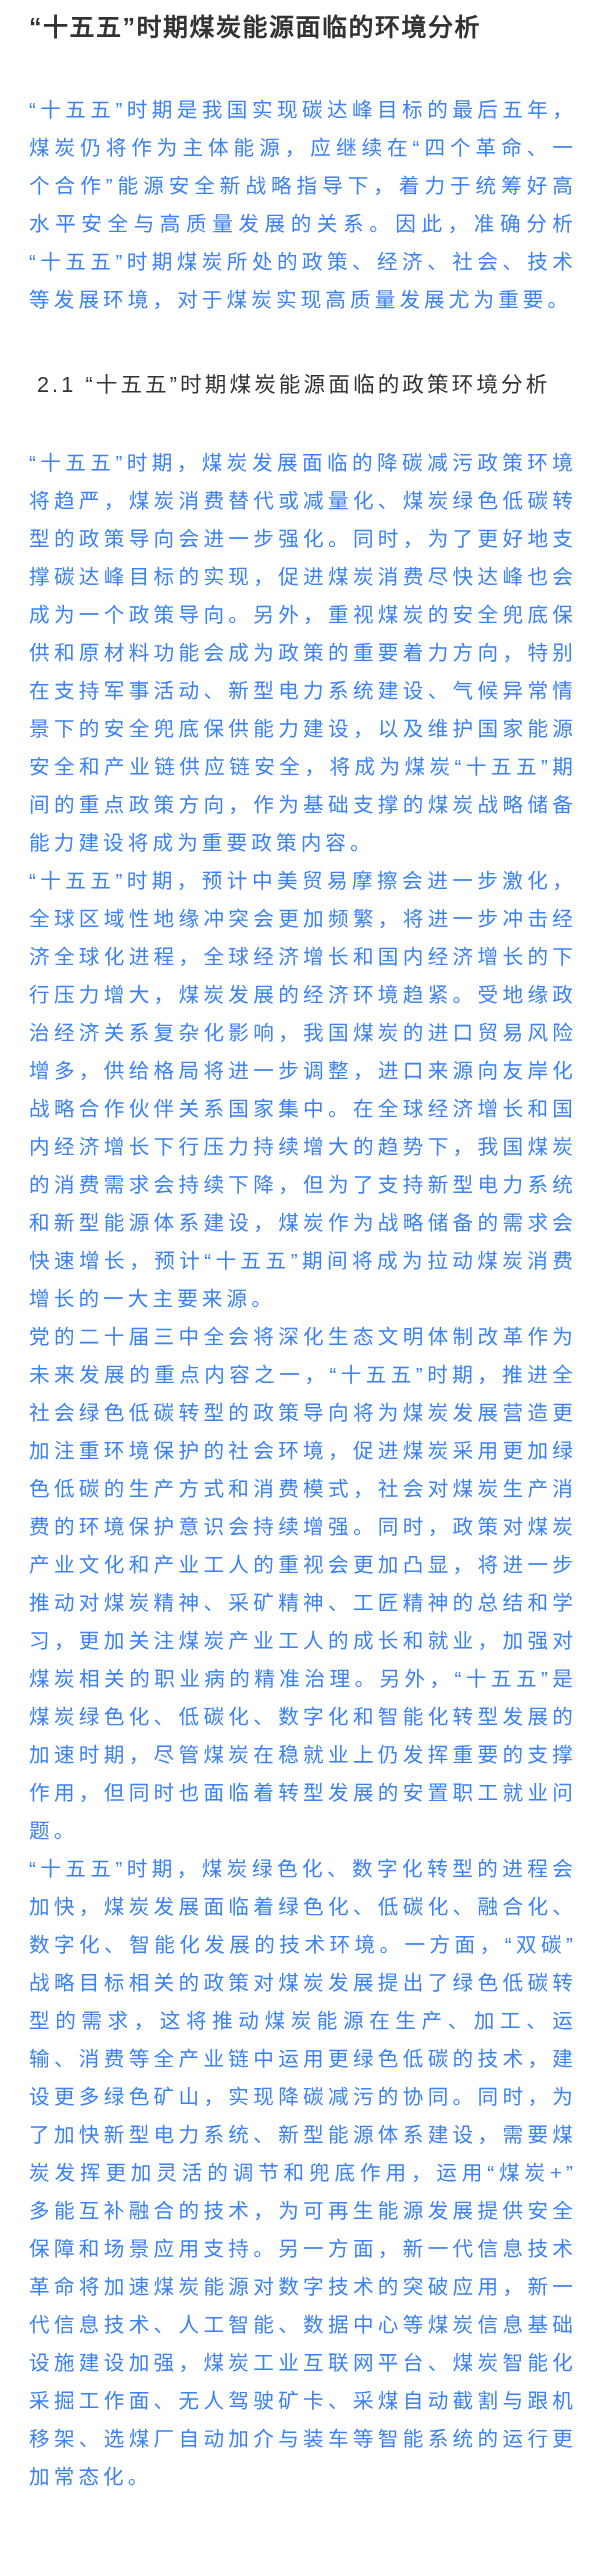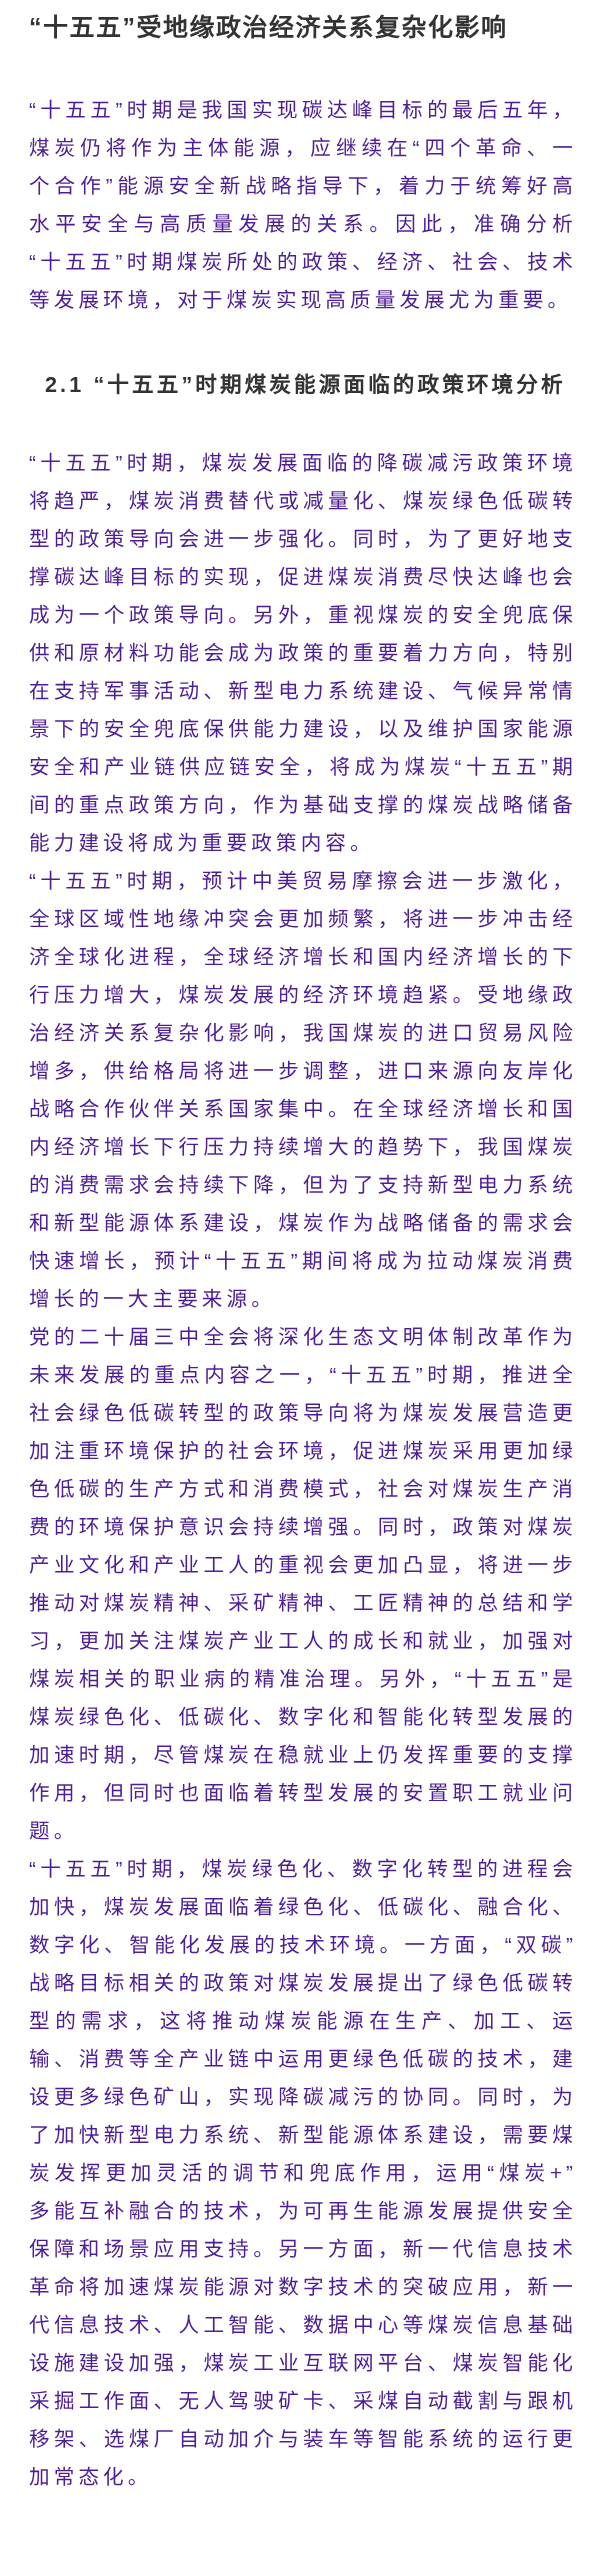--- a/index.html
+++ b/index.html
@@ -18,41 +18,41 @@
     font-size: 25px;
     line-height: 32px;
     font-weight: bold;
     letter-spacing: 1.5px;
     color: #333333;
     margin: 0 0 48px 0;
   }
   .section-heading {
     font-size: 21.6px;
     line-height: 28px;
-    font-weight: bold;
+    font-weight: normal;
     letter-spacing: 3.1px;
     color: #333333;
-    margin: 52px 0 45px 16px;
+    margin: 52px 0 45px 8px;
   }
   .body-para {
     font-size: 20.6px;
     line-height: 38px;
     letter-spacing: 4.1px;
-    color: #4c1d95;
+    color: #3b82f6;
     margin: 0;
     text-align: justify;
     word-break: normal;
   }
 </style>
 </head>
 <body>
 
 <article class="page">
 
-  <h1 class="doc-title">“十五五”受地缘政治经济关系复杂化影响</h1>
+  <h1 class="doc-title">“十五五”时期煤炭能源面临的环境分析</h1>
 
   <p class="body-para">“十五五”时期是我国实现碳达峰目标的最后五年，煤炭仍将作为主体能源，应继续在“四个革命、一个合作”能源安全新战略指导下，着力于统筹好高水平安全与高质量发展的关系。因此，准确分析“十五五”时期煤炭所处的政策、经济、社会、技术等发展环境，对于煤炭实现高质量发展尤为重要。</p>
 
   <section>
     <h2 class="section-heading">2.1 “十五五”时期煤炭能源面临的政策环境分析</h2>
     <p class="body-para">“十五五”时期，煤炭发展面临的降碳减污政策环境将趋严，煤炭消费替代或减量化、煤炭绿色低碳转型的政策导向会进一步强化。同时，为了更好地支撑碳达峰目标的实现，促进煤炭消费尽快达峰也会成为一个政策导向。另外，重视煤炭的安全兜底保供和原材料功能会成为政策的重要着力方向，特别在支持军事活动、新型电力系统建设、气候异常情景下的安全兜底保供能力建设，以及维护国家能源安全和产业链供应链安全，将成为煤炭“十五五”期间的重点政策方向，作为基础支撑的煤炭战略储备能力建设将成为重要政策内容。</p>
   </section>
 
   <section>
     <p class="body-para">“十五五”时期，预计中美贸易摩擦会进一步激化，全球区域性地缘冲突会更加频繁，将进一步冲击经济全球化进程，全球经济增长和国内经济增长的下行压力增大，煤炭发展的经济环境趋紧。受地缘政治经济关系复杂化影响，我国煤炭的进口贸易风险增多，供给格局将进一步调整，进口来源向友岸化战略合作伙伴关系国家集中。在全球经济增长和国内经济增长下行压力持续增大的趋势下，我国煤炭的消费需求会持续下降，但为了支持新型电力系统和新型能源体系建设，煤炭作为战略储备的需求会快速增长，预计“十五五”期间将成为拉动煤炭消费增长的一大主要来源。</p>

